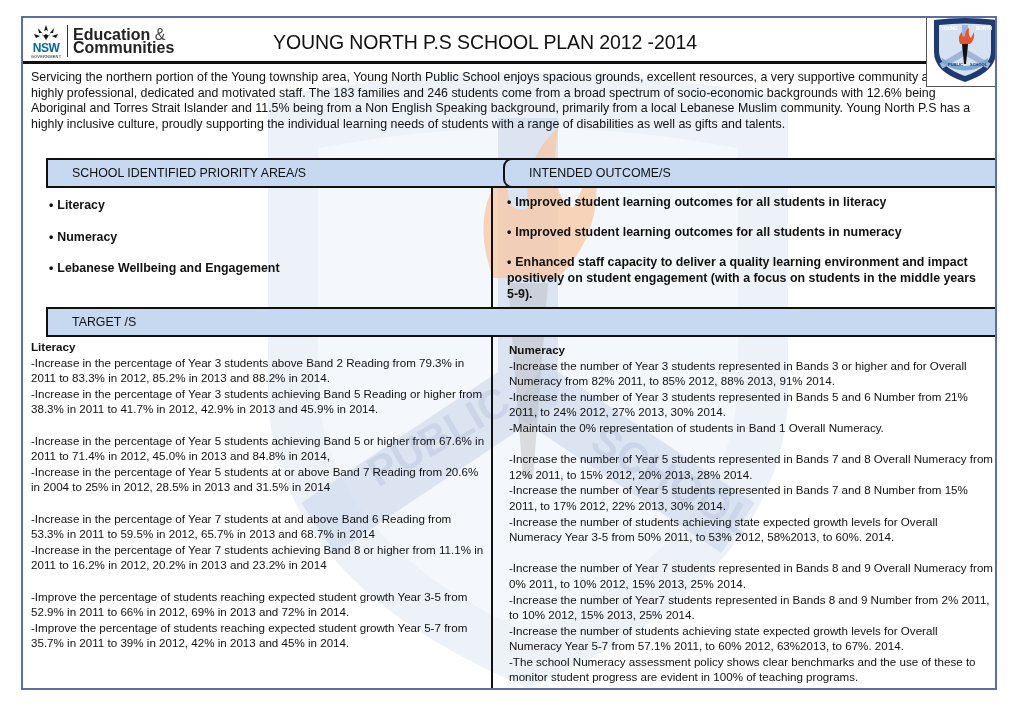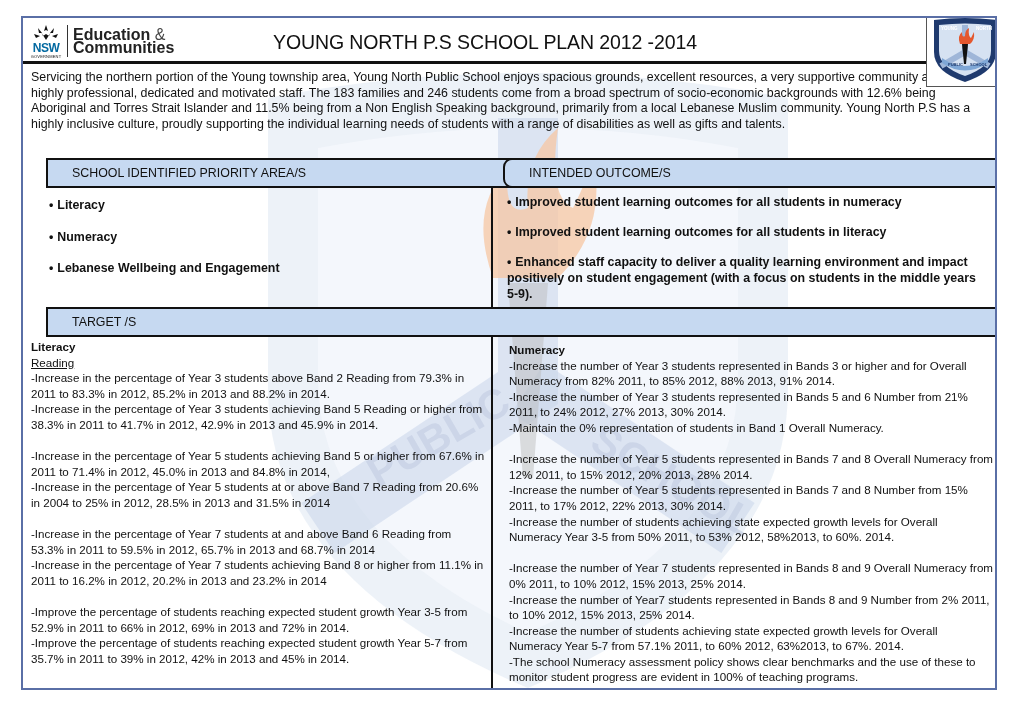--- a/index.html
+++ b/index.html
@@ -115,31 +115,30 @@
 
     <div class="vdiv vdiv-1"></div>
 
     <ul class="priority-list">
       <li><span class="bullet">•</span><span>Literacy</span></li>
       <li><span class="bullet">•</span><span>Numeracy</span></li>
       <li><span class="bullet">•</span><span>Lebanese Wellbeing and Engagement</span></li>
     </ul>
 
     <ul class="outcome-list">
+      <li><span class="bullet">•</span><span>Improved student learning outcomes for all students in literacy</span></li>
       <li><span class="bullet">•</span><span>Improved student learning outcomes for all students in numeracy</span></li>
-      <li><span class="bullet">•</span><span>Improved student learning outcomes for all students in literacy</span></li>
       <li><span class="bullet">•</span><span>Enhanced staff capacity to deliver a quality learning environment and impact positively on student engagement   (with a focus on students in the middle years 5-9).</span></li>
     </ul>
 
     <div class="bar bar-target">TARGET /S</div>
     <div class="vdiv vdiv-2"></div>
 
     <div class="target-left">
       <div class="target-heading">Literacy</div>
-      <div class="sub-heading">Reading</div>
       <div>-Increase in the percentage of Year 3 students above Band 2 Reading from 79.3% in 2011 to 83.3% in 2012, 85.2% in 2013 and 88.2% in 2014.</div>
       <div>-Increase in the percentage of Year 3 students achieving Band 5 Reading or higher from 38.3% in 2011 to 41.7% in 2012, 42.9% in 2013 and 45.9% in 2014.</div>
       <div class="gap"></div>
       <div>-Increase in the percentage of Year 5 students achieving Band 5 or higher from 67.6% in 2011 to 71.4% in 2012, 45.0% in 2013 and 84.8% in 2014,</div>
       <div>-Increase in the percentage of Year 5 students at or above Band 7 Reading from 20.6% in 2004 to 25% in 2012, 28.5% in 2013 and 31.5% in 2014</div>
       <div class="gap"></div>
       <div>-Increase in the percentage of Year 7 students at and above Band 6 Reading from 53.3% in 2011 to 59.5% in 2012, 65.7% in 2013 and 68.7% in 2014</div>
       <div>-Increase in the percentage of Year 7 students achieving Band 8 or higher from 11.1% in 2011 to 16.2% in 2012, 20.2% in 2013 and 23.2% in 2014</div>
       <div class="gap"></div>
       <div>-Improve the percentage of students reaching expected student growth Year 3-5 from 52.9% in 2011 to 66% in 2012, 69% in 2013 and 72% in 2014.</div>

